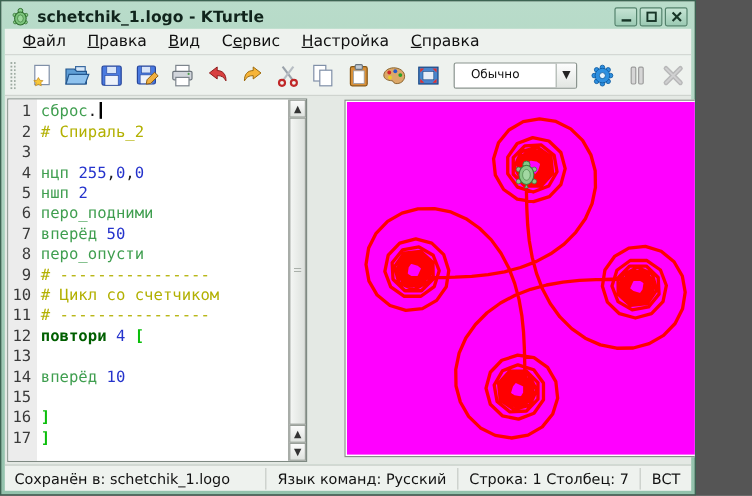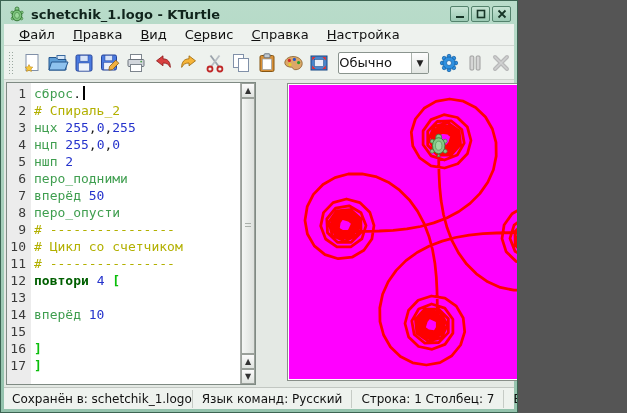--- a/index.html
+++ b/index.html
@@ -1,18 +1,18 @@
 <!DOCTYPE html>
 <html><head>
 <meta charset="utf-8">
 <style>
   html,body{margin:0;padding:0;background:#555;}
   *{box-sizing:border-box;}
   .window{
-    width:518px;height:413px;
+    width:580px;height:413px;
     border:1px solid #3c6452;
     background:linear-gradient(#b9dcca,#93c2ac);
     padding:3px;
     font-family:"DejaVu Sans","Liberation Sans",sans-serif;
     font-size:13px;color:#111;
     display:flex;flex-direction:column;
     position:relative;overflow:hidden;
   }
   
   .titlebar{height:20px;display:flex;align-items:center;padding:0 3px;flex:0 0 auto;}
@@ -24,21 +24,21 @@
   .menubar{height:22px;background:#eef2ee;border-bottom:1px solid #d4d8d4;display:flex;align-items:center;padding-left:6px;flex:0 0 auto;}
   .menu-item{padding:2px 9px;white-space:nowrap;cursor:default;}
   .menu-item u{text-decoration:underline;}
   
   .toolbar{height:34px;background:#eef2ee;border-bottom:1px solid #cfd4cf;display:flex;align-items:center;padding-left:4px;flex:0 0 auto;}
   .tb-handle{width:6px;height:24px;margin-right:7px;background-image:radial-gradient(#9aa89f 30%,transparent 32%);background-size:3px 3px;}
   .tbtn{width:31px;height:28px;border:none;background:transparent;display:flex;align-items:center;justify-content:center;padding:0;margin-right:1px;}
   .tbtn.disabled{filter:saturate(0.1);opacity:.85;}
   .tbtn span{display:flex;}
   .combo{width:112px;height:22px;margin:0 7px 0 6px;border:1px solid #8a948e;border-radius:2px;background:#fff;display:flex;align-items:center;overflow:hidden;}
-  .combo .combo-label{flex:1;padding-left:0;font-size:13px;color:#111;white-space:nowrap;}
+  .combo .combo-label{flex:1;padding-left:13px;font-size:10px;color:#111;white-space:nowrap;}
   .combo .combo-arrow{width:17px;height:100%;border-left:1px solid #aab2ac;background:linear-gradient(#fdfdfd,#e2e6e2);
     display:flex;align-items:center;justify-content:center;font-size:9px;color:#222;}
   
   .main{flex:1;position:relative;background:#e4e9e4;}
   .editor{position:absolute;left:2px;top:2px;width:250px;height:303px;border:1px solid #7f8a83;background:#fff;display:flex;}
   .editor-body{flex:1;overflow:hidden;padding-top:2px;
     background:linear-gradient(to right,#ececec 24px,#fff 24px);
     font-family:"DejaVu Sans Mono","Liberation Mono",monospace;font-size:13px;line-height:17px;}
   .code-line{display:flex;height:17px;white-space:pre;}
   .lnum{width:24px;flex:0 0 auto;text-align:right;padding-right:5px;color:#3a3a3a;}
@@ -107,22 +107,22 @@
           </span>
         </span>
       </span>
   </div>
 
   <div class="menubar" id="menubar">
       <span class="menu-item"><u>Ф</u>айл</span>
       <span class="menu-item"><u>П</u>равка</span>
       <span class="menu-item"><u>В</u>ид</span>
       <span class="menu-item">С<u>е</u>рвис</span>
+      <span class="menu-item"><u>Н</u>астройка</span>
       <span class="menu-item"><u>С</u>правка</span>
-      <span class="menu-item"><u>Н</u>астройка</span>
     </div>
 
   <div class="toolbar" id="toolbar">
     <span class="tb-handle"></span>
   <button class="tbtn">
         <span>
           <svg width="22" height="22" viewBox="0 0 22 22">
             <rect x="5" y="2.5" width="12" height="16" fill="#fff" stroke="#8090a8"></rect>
             <path d="M8 12.6 l1.3 2.3 2.5.3 -1.8 1.8.4 2.5 L8 18.3 5.6 19.5 l.4-2.5 -1.8-1.8 2.5-.3z" fill="#f8c838" stroke="#c08818" stroke-width="0.6"></path>
           </svg>
@@ -265,21 +265,21 @@
           </svg>
         </span>
       </button>
     </div>
 
   <div class="main">
     <div class="editor">
       <div class="editor-body" id="editorBody">
           <div class="code-line"><span class="lnum">1</span><span class="ltext"><span class="tok-cmd">сброс</span><span class="tok-plain">.</span><span class="caret"></span></span></div>
           <div class="code-line"><span class="lnum">2</span><span class="ltext"><span class="tok-comment"># Спираль_2</span></span></div>
-          <div class="code-line"><span class="lnum">3</span><span class="ltext"><span class="tok-cmd">нцх </span><span class="tok-num">255</span><span class="tok-plain">,</span><span class="tok-num">0</span><span class="tok-plain">,</span><span class="tok-num">255</span></span></div>
+          <div class="code-line"><span class="lnum">3</span></div>
           <div class="code-line"><span class="lnum">4</span><span class="ltext"><span class="tok-cmd">нцп </span><span class="tok-num">255</span><span class="tok-plain">,</span><span class="tok-num">0</span><span class="tok-plain">,</span><span class="tok-num">0</span></span></div>
           <div class="code-line"><span class="lnum">5</span><span class="ltext"><span class="tok-cmd">ншп </span><span class="tok-num">2</span></span></div>
           <div class="code-line"><span class="lnum">6</span><span class="ltext"><span class="tok-cmd">перо_подними</span></span></div>
           <div class="code-line"><span class="lnum">7</span><span class="ltext"><span class="tok-cmd">вперёд </span><span class="tok-num">50</span></span></div>
           <div class="code-line"><span class="lnum">8</span><span class="ltext"><span class="tok-cmd">перо_опусти</span></span></div>
           <div class="code-line"><span class="lnum">9</span><span class="ltext"><span class="tok-comment"># ----------------</span></span></div>
           <div class="code-line"><span class="lnum">10</span><span class="ltext"><span class="tok-comment"># Цикл со счетчиком</span></span></div>
           <div class="code-line"><span class="lnum">11</span><span class="ltext"><span class="tok-comment"># ----------------</span></span></div>
           <div class="code-line"><span class="lnum">12</span><span class="ltext"><span class="tok-kw">повтори </span><span class="tok-num">4 </span><span class="tok-bracket">[</span></span></div>
           <div class="code-line"><span class="lnum">13</span></div>

